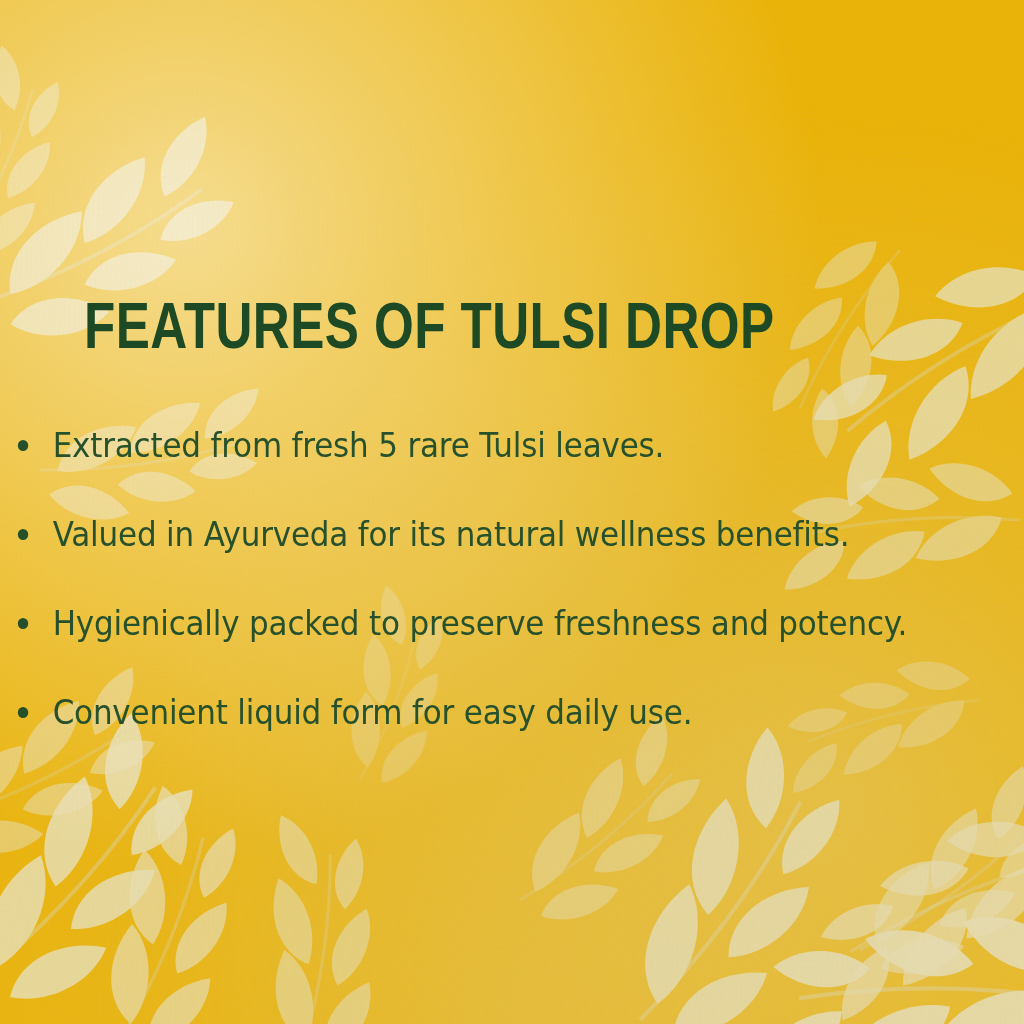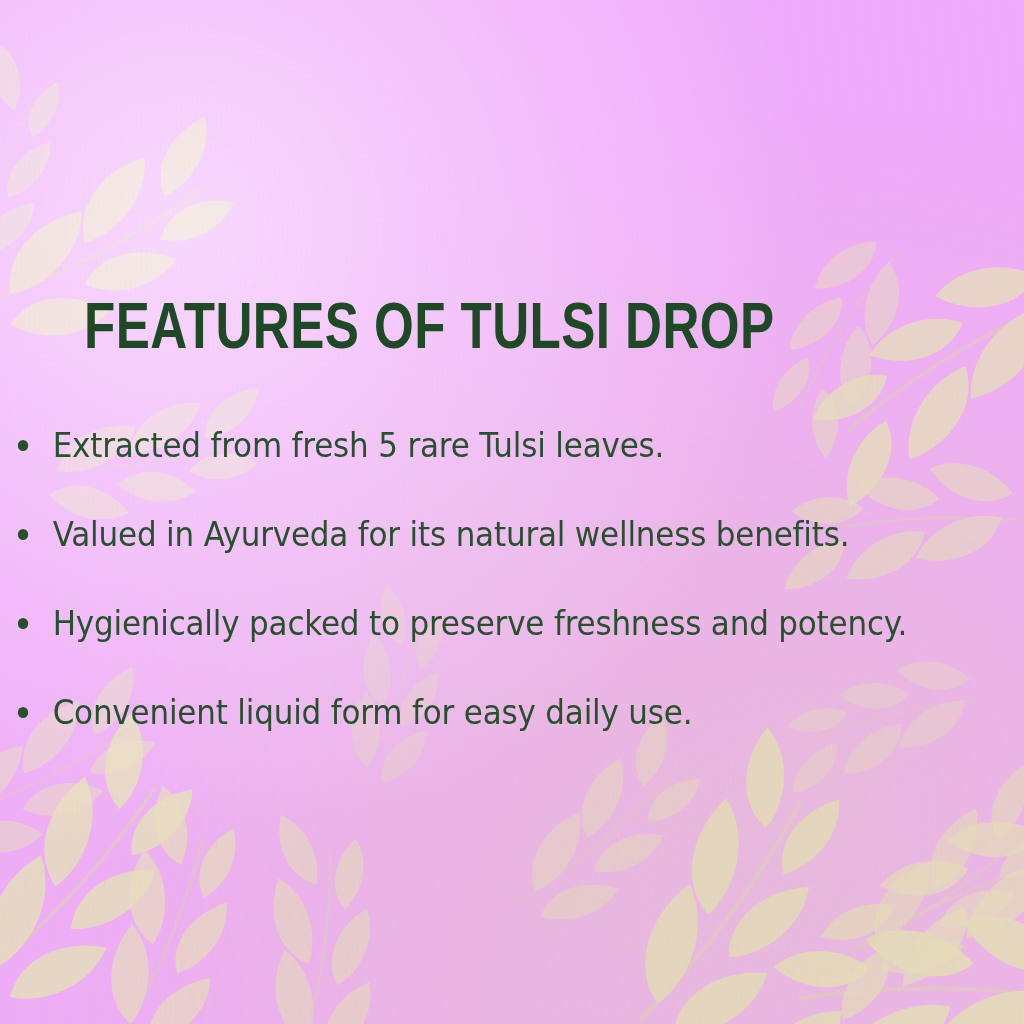--- a/index.html
+++ b/index.html
@@ -14,21 +14,21 @@
     font-family: "Liberation Sans", sans-serif;
     background: #f6eed1;
   }
 
   
   #poster {
     position: relative;
     width: 1024px;
     height: 1024px;
     overflow: hidden;
-    background-color: #f0abfc;
+    background-color: #eab308;
   }
 
   
   .paper-grain {
     position: absolute;
     inset: 0;
     pointer-events: none;
     background-image:
       radial-gradient(circle at 18% 22%, rgba(255,255,255,0.55) 0%, rgba(255,255,255,0) 55%),
       radial-gradient(circle at 82% 78%, rgba(221,211,171,0.30) 0%, rgba(221,211,171,0) 60%),

